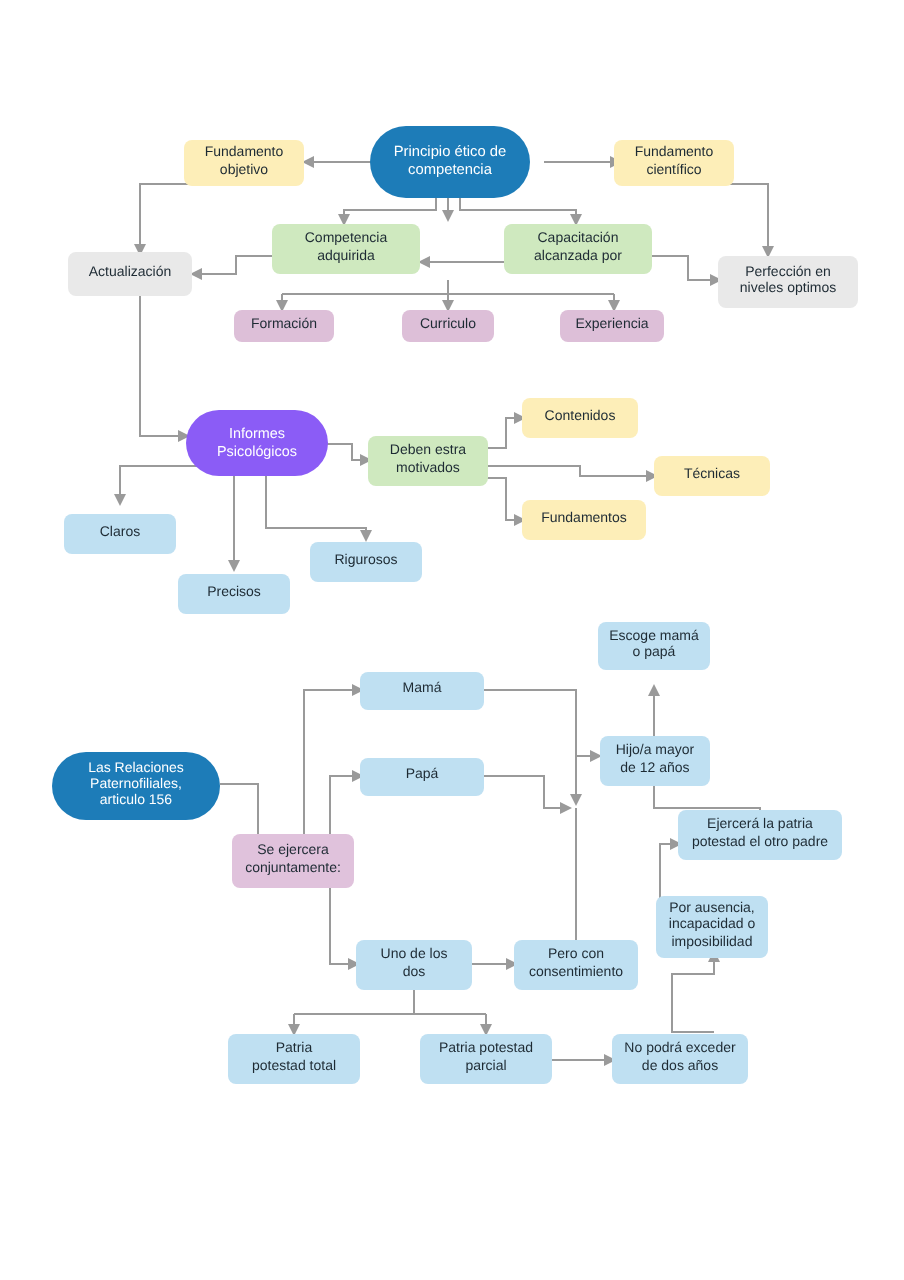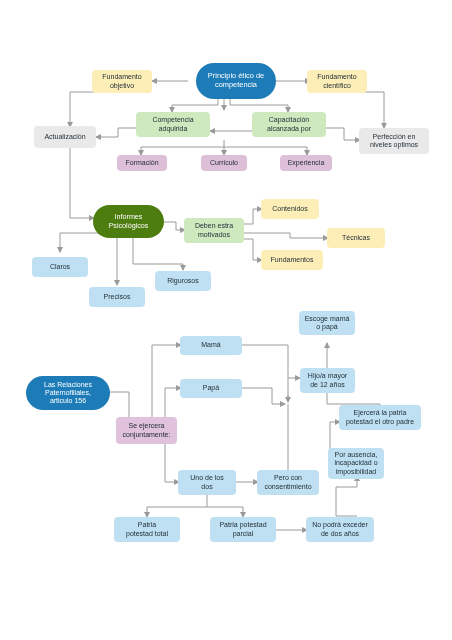--- a/index.html
+++ b/index.html
@@ -21,21 +21,21 @@
     border-radius:4px;
     padding:2px 3px;
     white-space:pre-line;
   }
   .blue-pill{
     background:#1d7cb8;
     color:#ffffff;
     border-radius:22px;
   }
   .orange-pill{
-    background:#4d7c0f;
+    background:#8b5cf6;
     color:#ffffff;
     border-radius:22px;
   }
   .yellow{background:#fdeeb8;}
   .green{background:#cfe9bf;}
   .grey{background:#e9e9e9;}
   .purple{background:#ddbfd8;}
   .lblue{background:#bfe0f2;}
   .pinkpurple{background:#e0c2dc;}
 </style>
@@ -124,21 +124,21 @@
 
       <path d="M275,530 L307,530"></path>
 
       <path d="M207,495 L207,507" marker-end="none"></path>
       <path d="M147,507 L243,507" marker-end="none"></path>
       <path d="M147,507 L147,517"></path>
       <path d="M243,507 L243,517"></path>
     </g>
   </svg>
 
-  <div class="node blue-pill" style="left:196px;top:63px;width:80px;height:36px;font-size:7.4px;">Principio ético de
+  <div class="node blue-pill" style="left:185px;top:63px;width:80px;height:36px;font-size:7.4px;">Principio ético de
 competencia</div>
 
   <div class="node yellow" style="left:92px;top:70px;width:60px;height:23px;font-size:7px;">Fundamento
 objetivo</div>
 
   <div class="node yellow" style="left:307px;top:70px;width:60px;height:23px;font-size:7px;">Fundamento
 científico</div>
 
   <div class="node grey" style="left:34px;top:126px;width:62px;height:22px;font-size:7px;">Actualización</div>
 

